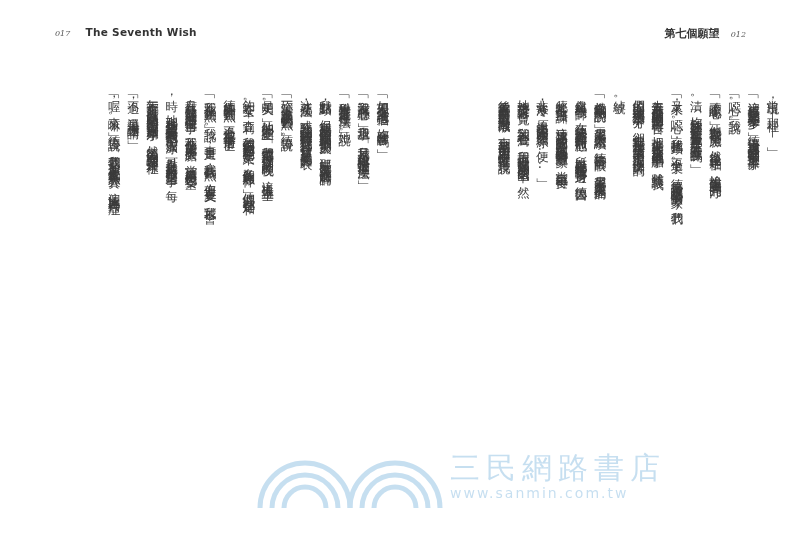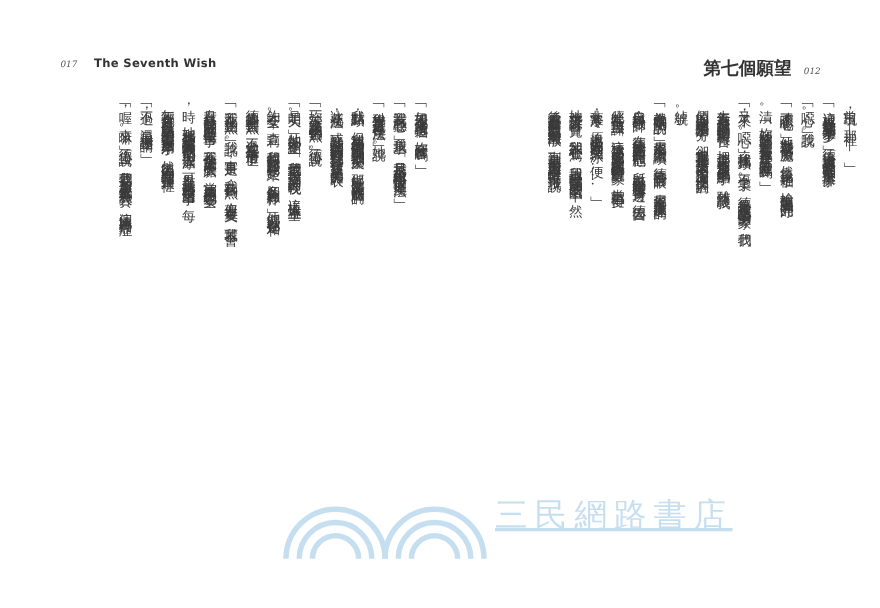--- a/index.html
+++ b/index.html
@@ -1,39 +1,39 @@
 <!DOCTYPE html>
 <html><head>
 <meta charset="utf-8">
 <style>
   html, body { margin: 0; padding: 0; }
   body {
     width: 800px; height: 553px; background: #ffffff; position: relative; overflow: hidden;
     font-family: "DejaVu Serif", "Liberation Serif", serif; color: #333;
   }
-  .header { position: absolute; top: 52px; font-size: 10px; color: #444; }
+  .header { position: absolute; top: 26px; font-size: 10px; color: #444; }
   .header.left { left: 55px; }
   .header.right { right: 54px; }
   .pagenum { font-family: "DejaVu Serif", serif; font-style: italic; font-size: 8px; color: #555; }
   .book-title { font-family: "DejaVu Sans", sans-serif; font-weight: bold; font-size: 10.5px; margin-left: 12px; letter-spacing: 0.3px; color: #333; }
-  .book-title-zh { font-family: Liberation Mono, monospace; font-weight: bold; font-size: 16px; margin-right: 8px; color: #333; }
+  .book-title-zh { font-family: Liberation Mono, monospace; font-weight: bold; font-size: 11px; margin-right: 8px; color: #333; }
   .page {
     position: absolute; top: 90px; height: 420px;
     writing-mode: vertical-rl;
     font-size: 12.4px; line-height: 19.2px; letter-spacing: 1.55px;
     color: #3a3a3a;
   }
   .page.left { left: 36px; width: 357px; }
   .page.right { left: 438px; width: 345px; }
   .col { display: block; margin: 0; padding: 0; white-space: nowrap; }
   .watermark {
     position: absolute; left: 255px; top: 440px; width: 430px; height: 70px;
     pointer-events: none; opacity: 0.35;
   }
-  .wm-text { position: absolute; left: 195px; top: 8px; font-family: "DejaVu Serif", serif; font-size: 30px; color: #5fa4d6; letter-spacing: 6px; text-decoration: underline; }
+  .wm-text { position: absolute; left: 195px; top: 8px; font-family: "DejaVu Serif", serif; font-size: 30px; color: #5fa4d6; letter-spacing: 6px; }
   .wm-url { position: absolute; left: 195px; top: 45px; font-family: "DejaVu Sans", sans-serif; font-size: 14px; color: #5fa4d6; letter-spacing: 2px; }
 </style>
 </head>
 <body>
 
 <div class="header left">
   <span class="pagenum">017</span>
   <span class="book-title">The Seventh Wish</span>
 </div>
 
@@ -83,13 +83,14 @@
     <g fill="none" stroke="#5fa4d6" stroke-width="5">
       <path d="M5 68 A45 45 0 0 1 95 68"></path>
       <path d="M17 68 A33 33 0 0 1 83 68"></path>
       <path d="M29 68 A21 21 0 0 1 71 68"></path>
       <path d="M95 68 A45 45 0 0 1 185 68"></path>
       <path d="M107 68 A33 33 0 0 1 173 68"></path>
       <path d="M119 68 A21 21 0 0 1 161 68"></path>
     </g>
   </svg>
   <span class="wm-text">三民網路書店</span>
+  <span class="wm-url">www.sanmin.com.tw</span>
 </div>
 
 </body></html>

